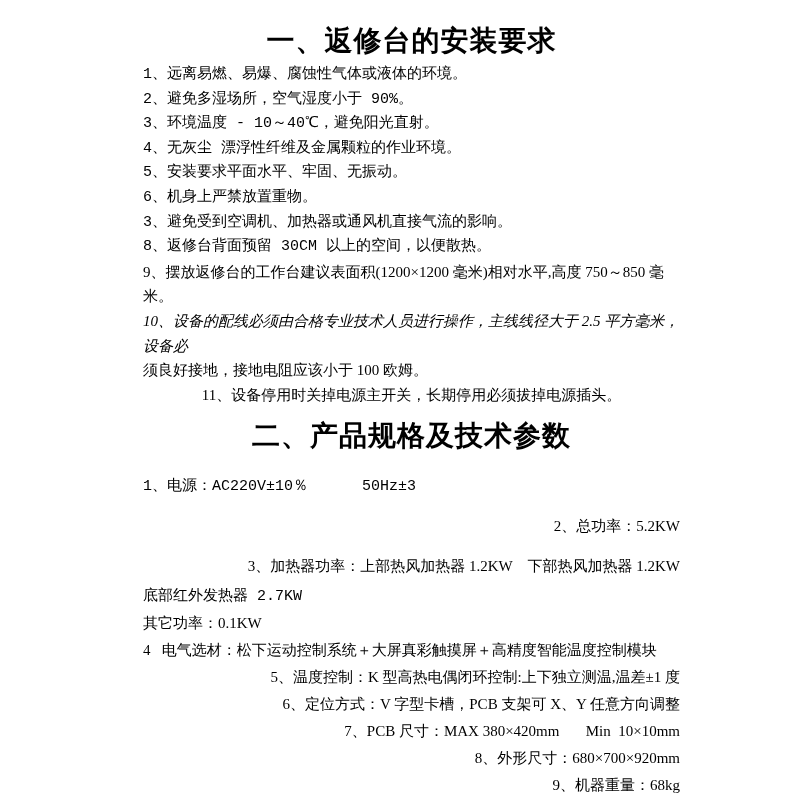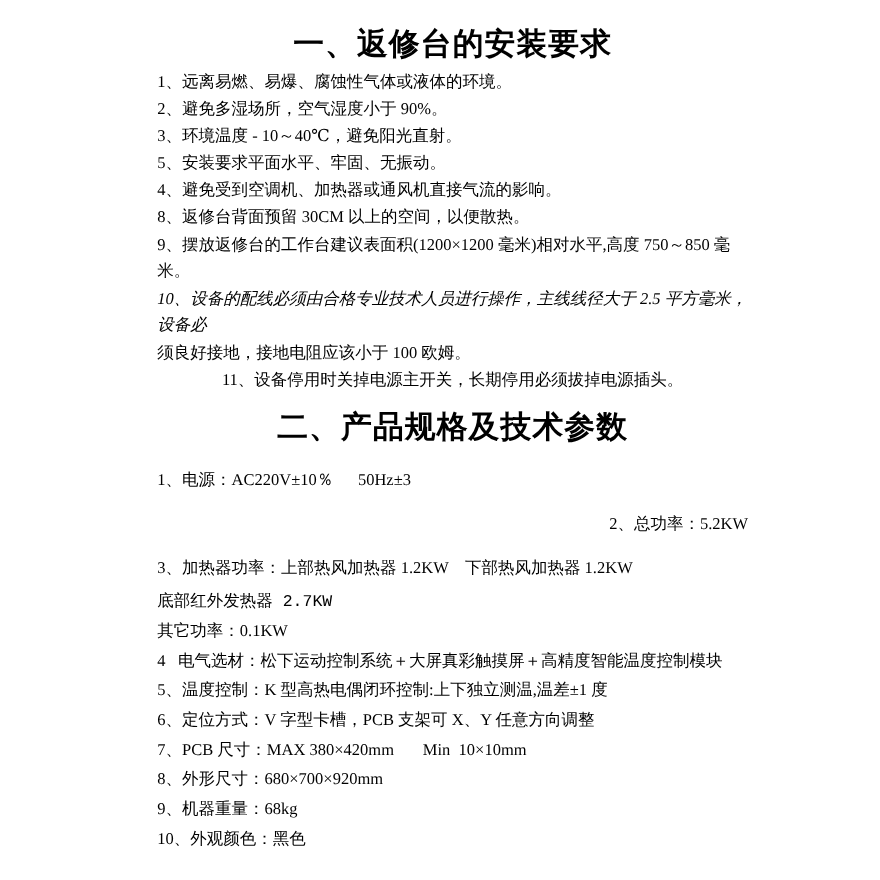--- a/index.html
+++ b/index.html
@@ -22,20 +22,21 @@
     font-size: 28px;
     font-weight: bold;
     line-height: 30px;
     text-align: center;
     letter-spacing: 1px;
     white-space: pre-wrap;
     margin: 0;
   }
   .title-2 {
     margin-top: 16px;
+    font-family: Liberation Mono, monospace;
   }
   .list {
     margin: 0;
     padding: 0;
   }
   .list-1 {
     margin-top: 7px;
   }
   .list-2 {
     margin-top: 20px;
@@ -53,41 +54,43 @@
   }
   .list-2 p.gap {
     margin-bottom: 3px;
     margin-top: 13px;
   }
   
   .ml0  { margin-left: 0; font-style: italic; }
   .ml2  { margin-left: 2px; }
   .ml9  { margin-left: 9px; text-align: center; }
   .ml10 { margin-left: 10px; }
-  .ml12 { margin-left: 12px; }
-  .ml15 { margin-left: 15px; }
+  .ml12 { margin-left: 12px; font-family: Liberation Mono, monospace; }
+  .ml15 { margin-left: 15px; text-align: right; }
   .ml17 { margin-left: 17px; text-align: right; }
-  .ml20 { margin-left: 20px; }
+  .ml20 { margin-left: 20px; text-align: right; }
   .ml32 { margin-left: 32px; }
   .ml120 { margin-left: 120px; font-family: Liberation Mono, monospace; }
   .ml122 { margin-left: 122px; }
 </style>
 </head>
 <body>
 
 <div class="page">
 
   <h1 class="doc-title title-1">一、返修台的安装要求</h1>
 
   <div class="list list-1">
     <p class="ml12">1、远离易燃、易爆、腐蚀性气体或液体的环境。</p>
     <p class="ml12">2、避免多湿场所，空气湿度小于 90%。</p>
     <p class="ml12">3、环境温度 - 10～40℃，避免阳光直射。</p>
+    <p class="ml12">4、无灰尘 漂浮性纤维及金属颗粒的作业环境。</p>
     <p class="ml12">5、安装要求平面水平、牢固、无振动。</p>
-    <p class="ml12">4、避免受到空调机、加热器或通风机直接气流的影响。</p>
+    <p class="ml12">6、机身上严禁放置重物。</p>
+    <p class="ml12">3、避免受到空调机、加热器或通风机直接气流的影响。</p>
     <p class="ml12">8、返修台背面预留 30CM 以上的空间，以便散热。</p>
     <p class="ml2">9、摆放返修台的工作台建议表面积(1200×1200 毫米)相对水平,高度 750～850 毫米。</p>
     <p class="ml0">10、设备的配线必须由合格专业技术人员进行操作，主线线径大于 2.5 平方毫米，设备必</p>
     <p class="ml32">须良好接地，接地电阻应该小于 100 欧姆。</p>
     <p class="ml9">11、设备停用时关掉电源主开关，长期停用必须拔掉电源插头。</p>
   </div>
 
   <h1 class="doc-title title-2">二、产品规格及技术参数</h1>
 
   <div class="list list-2">

